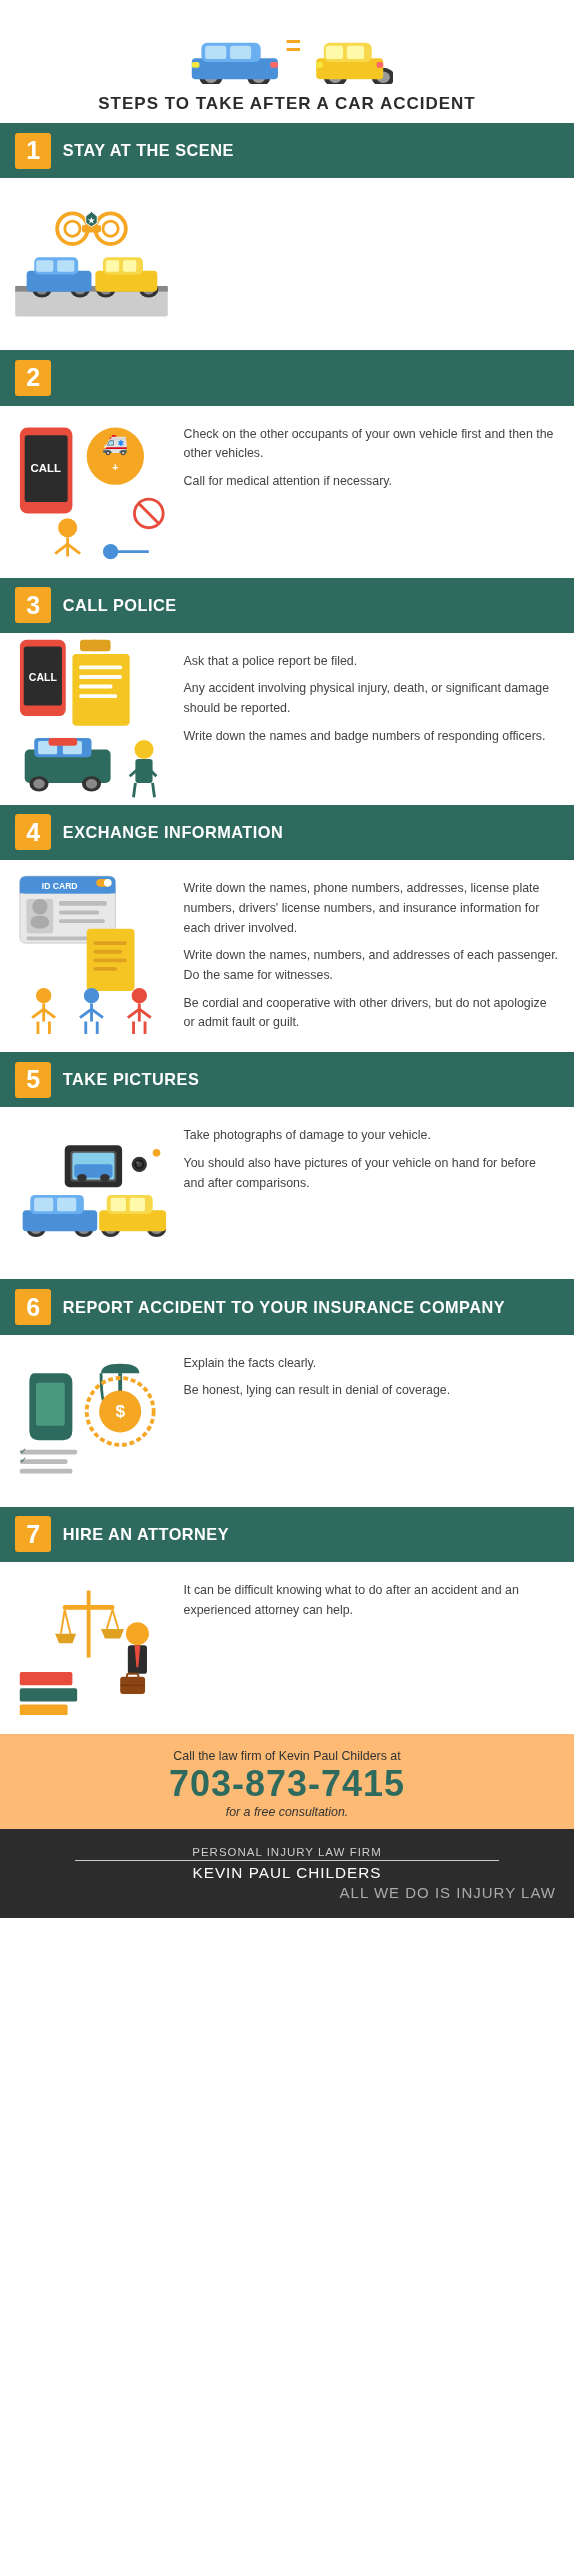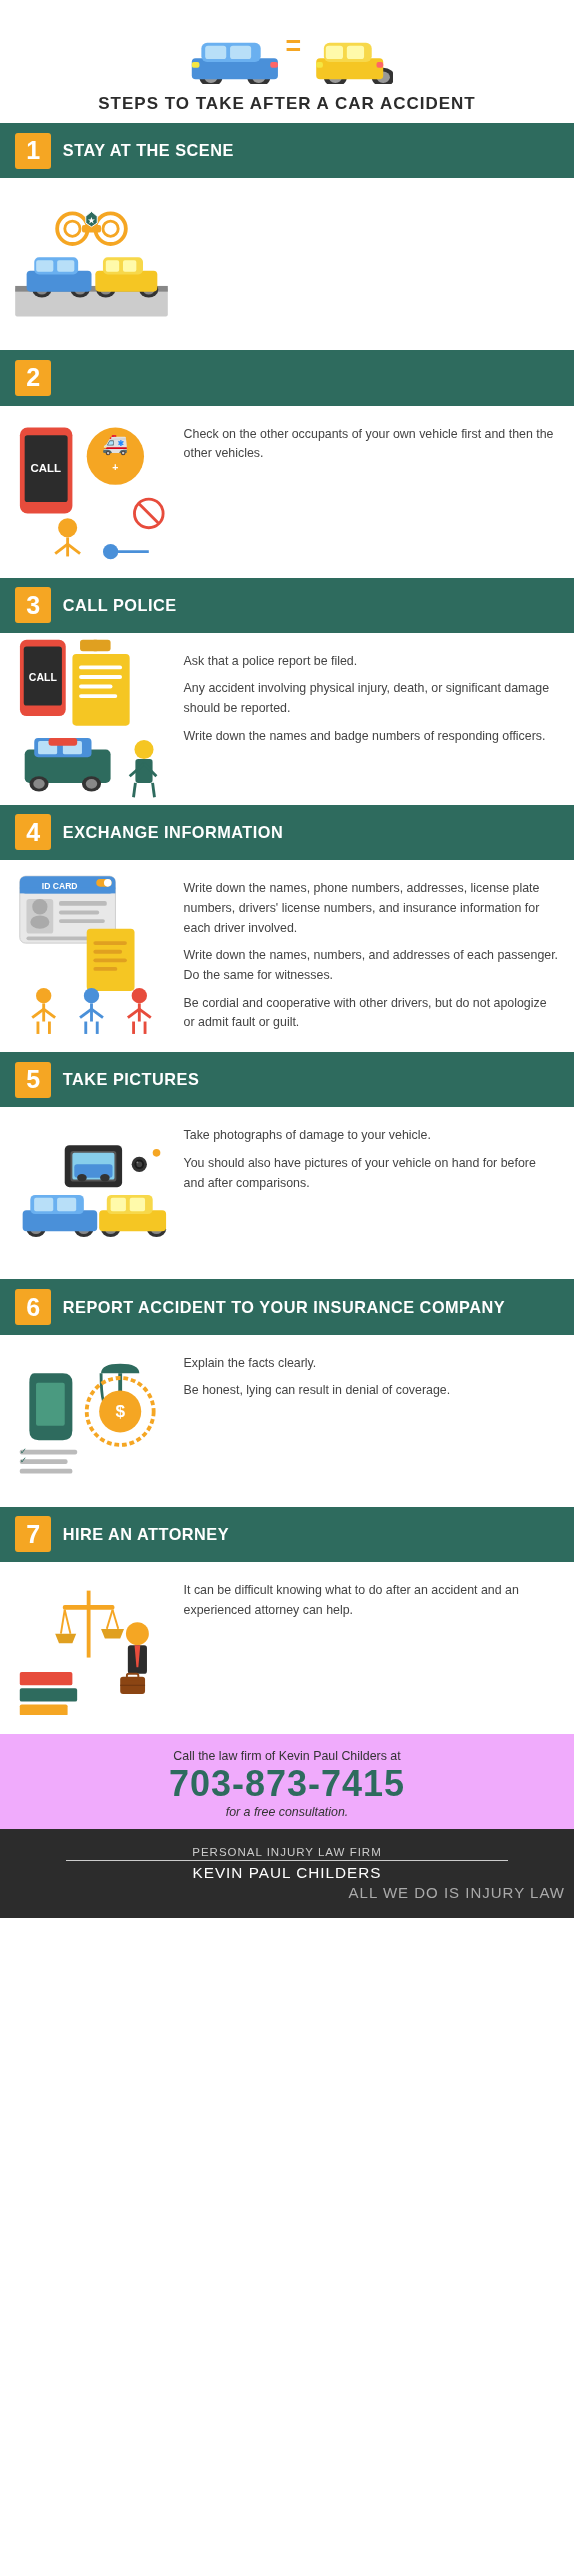--- a/index.html
+++ b/index.html
@@ -85,21 +85,21 @@
     }
     .step-text p {
       margin-bottom: 7.7px;
     }
     .step-text p:last-child {
       margin-bottom: 0;
     }
 
     
     .footer-cta {
-      background: #f0abfc;
+      background: #fdba74;
       text-align: center;
       padding: 15.3px 19px 9.6px;
     }
     .footer-cta .cta-text {
       font-size: 12.4px;
       color: #333;
     }
     .footer-cta .phone {
       font-size: 36px;
       font-weight: 900;
@@ -108,21 +108,21 @@
     }
     .footer-cta .sub {
       font-size: 12.4px;
       color: #333;
       font-style: italic;
     }
 
     .footer-bottom {
       background: #2c2c2c;
       text-align: center;
-      padding: 17px 9px;
+      padding: 17px 18px;
       color: #fff;
     }
     .footer-bottom .firm-name {
       font-size: 11.5px;
       letter-spacing: 1px;
       text-transform: uppercase;
       color: #ccc;
     }
     .footer-bottom .attorney-name {
       font-size: 15.3px;
@@ -251,20 +251,21 @@
 
       <circle cx="100" cy="140" r="8" fill="#4a90d9"></circle>
       <line x1="100" y1="140" x2="140" y2="140" stroke="#4a90d9" stroke-width="3"></line>
 
       <circle cx="140" cy="100" r="15" fill="none" stroke="#e74c3c" stroke-width="3"></circle>
       <line x1="129" y1="89" x2="151" y2="111" stroke="#e74c3c" stroke-width="3"></line>
     </svg>
   </div>
   <div class="step-text">
     <p>Check on the other occupants of your own vehicle first and then the other vehicles.</p>
+    <p>Call for medical attention if necessary.</p>
   </div>
 </div>
 
 <div class="step-bar">
   <div class="step-number">3</div>
   <div class="step-title">CALL POLICE</div>
 </div>
 <div class="step-content">
   <div class="step-image">
     <svg width="153" height="167" viewBox="0 0 160 175">

